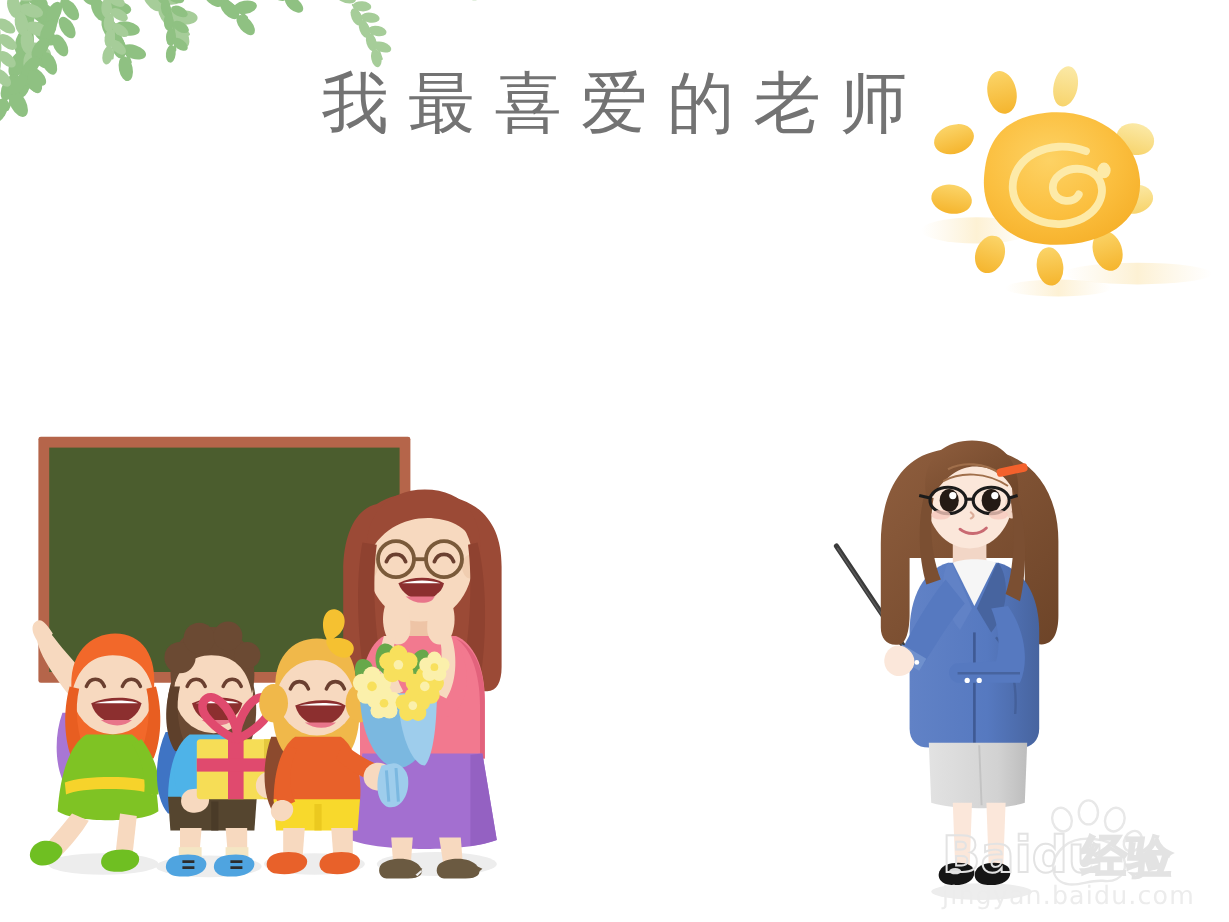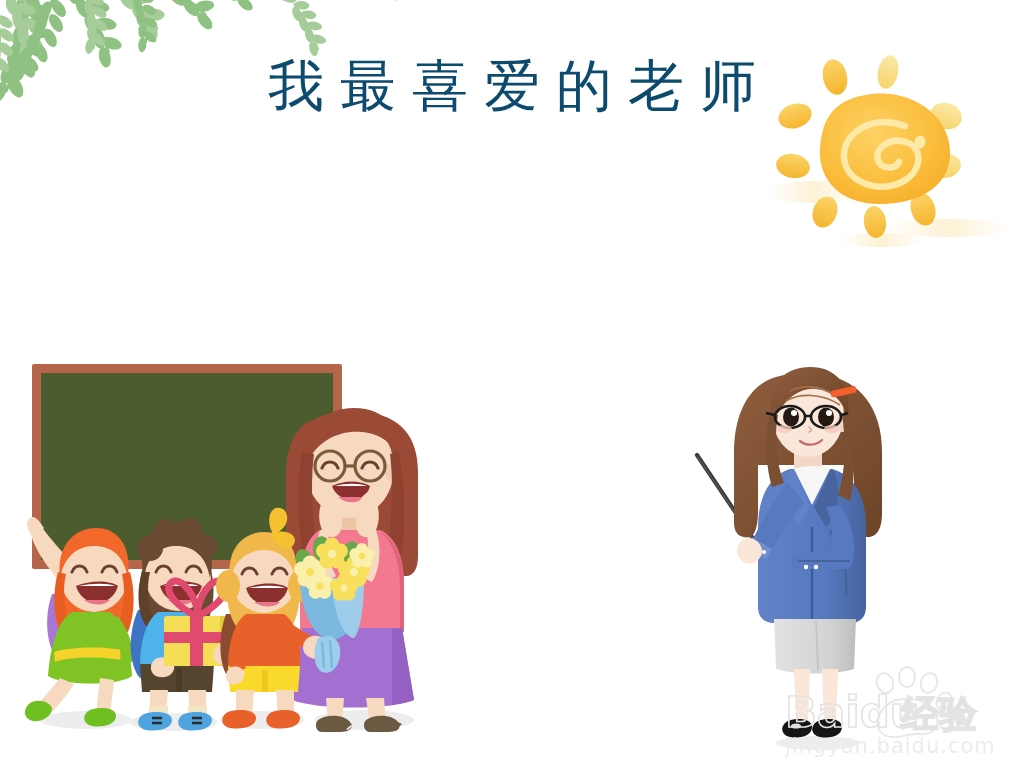--- a/index.html
+++ b/index.html
@@ -21,21 +21,21 @@
   #title {
     position: absolute;
     left: 0;
     top: 58px;
     width: 1024px;
     text-align: center;
     font-family: Liberation Sans, sans-serif;
     font-size: 56px;
     line-height: 1;
     font-weight: 500;
-    color: #0c4a6e;
+    color: #737373;
     letter-spacing: 16px;
     text-indent: 16px;
     white-space: nowrap;
   }
   
   #leaves {
     position: absolute;
     left: -6px;
     top: -10px;
     width: 420px;

